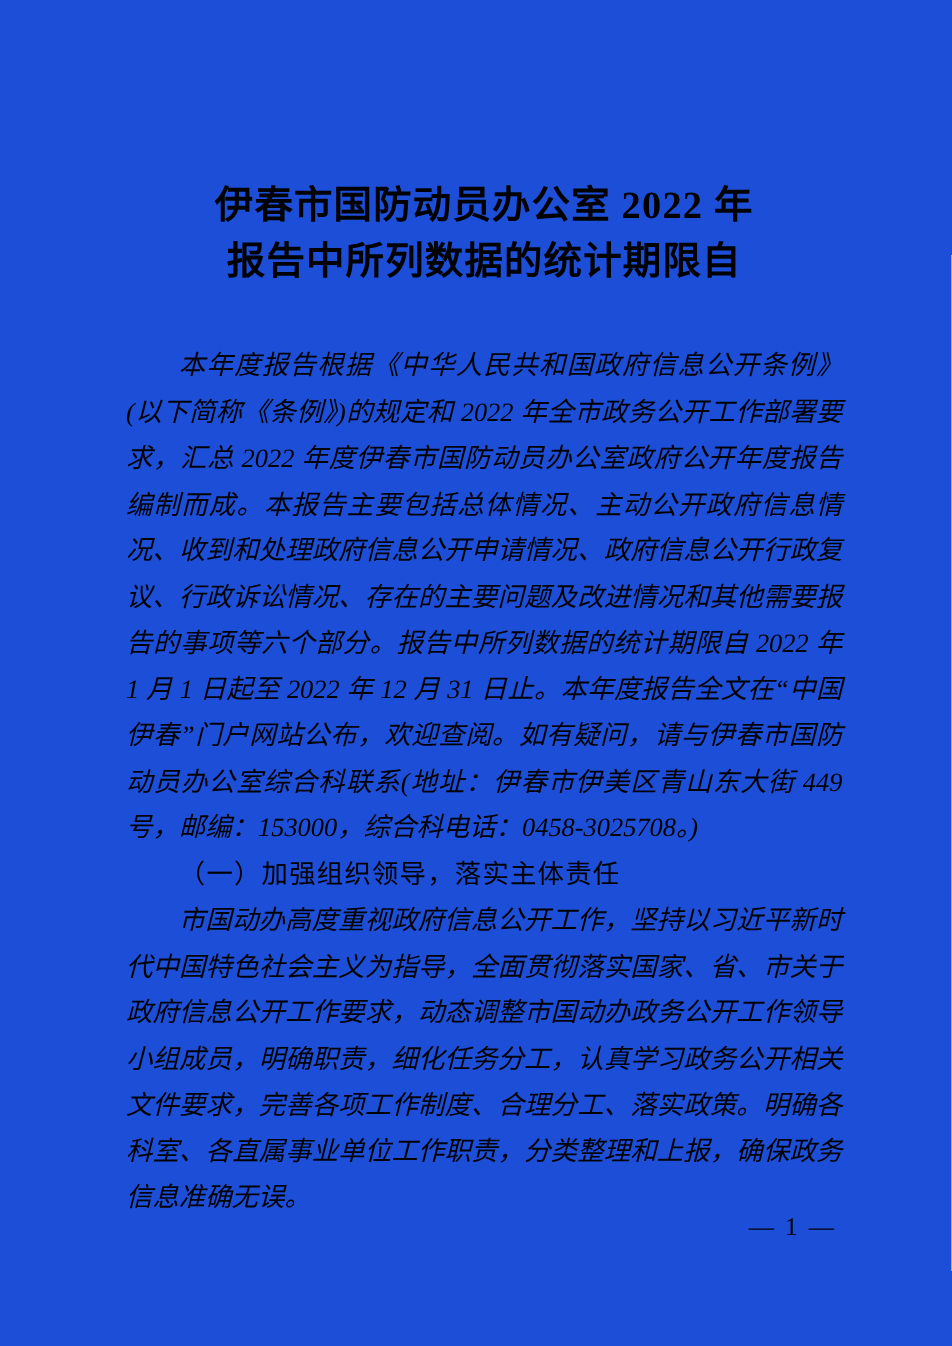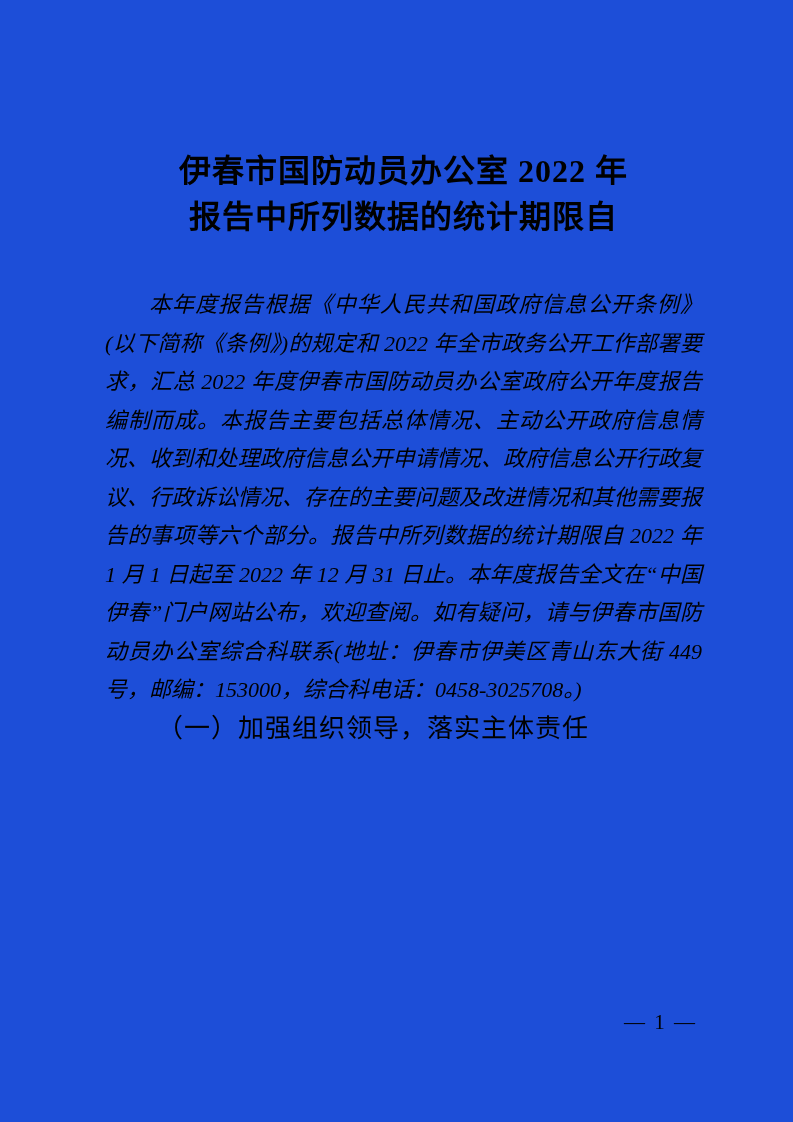--- a/index.html
+++ b/index.html
@@ -51,21 +51,21 @@
     margin: 1px 0 0 0;
     font-family: "Liberation Sans", "DejaVu Sans", sans-serif;
     font-size: 22px;
     font-weight: 700;
     line-height: 38.5px;
     text-indent: 2em;
     letter-spacing: 1px;
   }
   h3.subsection-heading {
     margin: 0;
-    font-size: 26px;
+    font-size: 22px;
     font-weight: 400;
     line-height: 38.5px;
     text-indent: 2em;
     letter-spacing: 1px;
   }
   .page-number {
     position: absolute;
     top: 1008px;
     right: 96px;
     font-size: 21px;
@@ -82,17 +82,18 @@
     <h1 class="doc-title">
       <span class="title-line">伊春市国防动员办公室 2022 年</span>
       <span class="title-line">报告中所列数据的统计期限自</span>
     </h1>
 
     <p class="body-para intro">本年度报告根据《中华人民共和国政府信息公开条例》(以下简称《条例》)的规定和 2022 年全市政务公开工作部署要求，汇总 2022 年度伊春市国防动员办公室政府公开年度报告编制而成。本报告主要包括总体情况、主动公开政府信息情况、收到和处理政府信息公开申请情况、政府信息公开行政复议、行政诉讼情况、存在的主要问题及改进情况和其他需要报告的事项等六个部分。报告中所列数据的统计期限自 2022 年 1 月 1 日起至 2022 年 12 月 31 日止。本年度报告全文在“中国伊春”门户网站公布，欢迎查阅。如有疑问，请与伊春市国防动员办公室综合科联系(地址：伊春市伊美区青山东大街 449 号，邮编：153000，综合科电话：0458-3025708。)</p>
 
 
     <h3 class="subsection-heading">（一）加强组织领导，落实主体责任</h3>
 
+    <p class="body-para">市国动办高度重视政府信息公开工作，坚持以习近平新时代中国特色社会主义为指导，全面贯彻落实国家、省、市关于政府信息公开工作要求，动态调整市国动办政务公开工作领导小组成员，明确职责，细化任务分工，认真学习政务公开相关文件要求，完善各项工作制度、合理分工、落实政策。明确各科室、各直属事业单位工作职责，分类整理和上报，确保政务信息准确无误。</p>
 
   </div>
 
   <div class="page-number">— 1 —</div>
 </div>
 
 </body></html>

